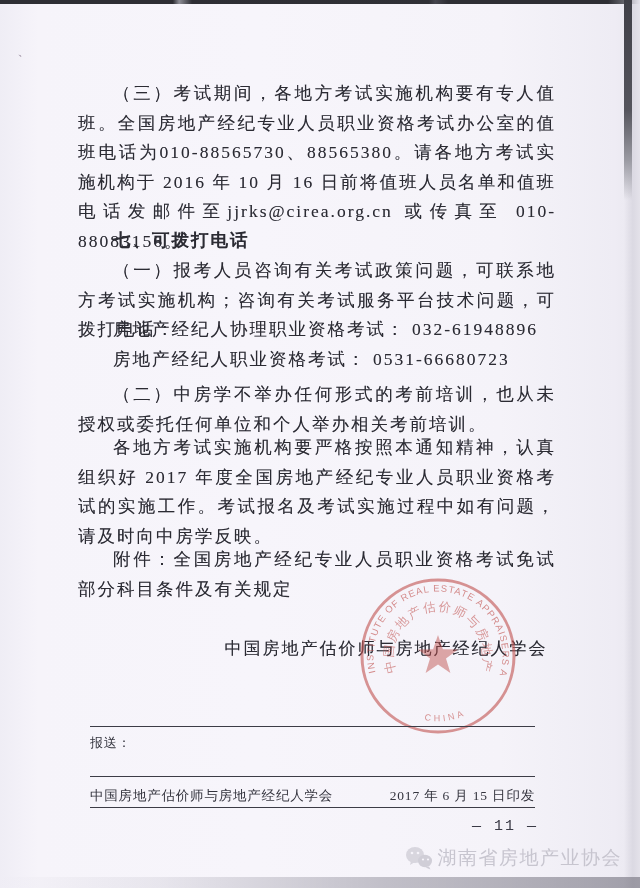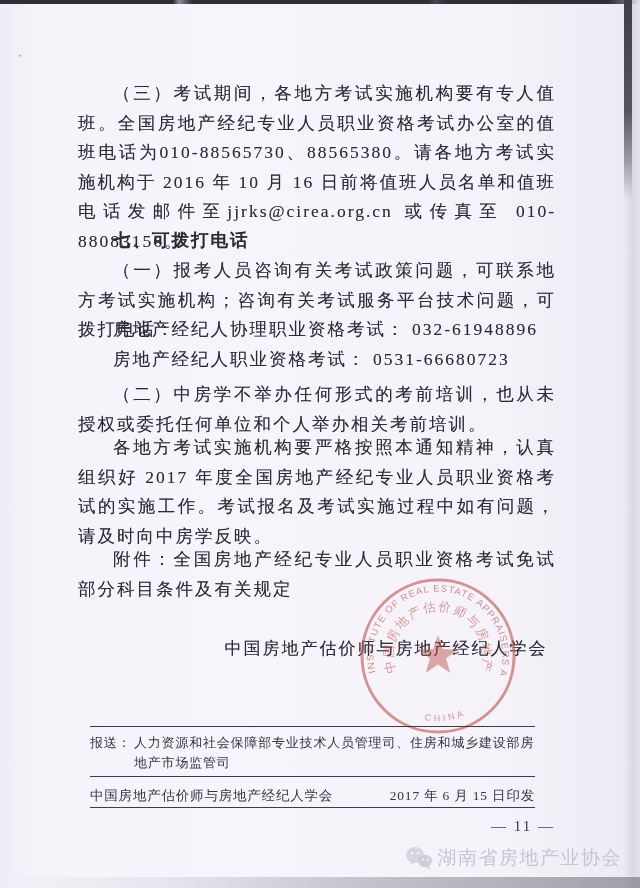--- a/index.html
+++ b/index.html
@@ -35,22 +35,22 @@
   
   .rule{position:absolute;left:90px;width:445px;height:0;
         border-top:1.6px solid #3c3c46;}
   .ccline{position:absolute;left:90px;width:450px;color:#34343e;
         font-size:13px;line-height:20px;letter-spacing:.8px;padding-left:44px;box-sizing:border-box;}
   .ccline .cclabel{position:absolute;left:0;top:0;}
   .issuer-row{position:absolute;left:90px;width:445px;color:#34343e;
         font-size:13.5px;letter-spacing:.8px;}
   .issuer-row .iss-left{float:left;}
   .issuer-row .iss-right{float:right;}
-  .pagenum{position:absolute;left:455px;top:818px;width:100px;text-align:right;
-        color:#3a3a46;font-size:15px;letter-spacing:2px;}
+  .pagenum{position:absolute;left:455px;top:818px;width:100px;text-align:center;
+        color:#3a3a46;font-size:15px;letter-spacing:2px;font-family:Liberation Mono, monospace;}
   
   .watermark{position:absolute;right:18px;top:845px;display:flex;align-items:flex-end;
         color:#c7c5cf;font-size:19px;letter-spacing:1.5px;}
   .wm-icon{margin-right:4px;opacity:.85;}
 </style>
 </head>
 <body>
 
 <div id="page">
 
@@ -87,21 +87,20 @@
     <text font-size="9" fill="#c0504d" opacity="0.75" letter-spacing="3" font-family="Liberation Sans, sans-serif">
       <textPath href="#botArc" startOffset="28%">CHINA</textPath>
     </text>
     <polygon points="0,-21 4.9,-6.8 20,-6.5 8,2.6 12.4,17 0,8.4 -12.4,17 -8,2.6 -20,-6.5 -4.9,-6.8" fill="#c0504d" opacity="0.6"></polygon>
   </svg>
 
   <div class="rule" style="top:726px;"></div>
 
   <div class="ccline" style="top:733px;">
     <span class="cclabel">报送：</span>
-    <span>人力资源和社会保障部专业技术人员管理司、住房和城乡建设部房地产市场监管司</span>
   </div>
 
   <div class="rule" style="top:776px;"></div>
 
   <div class="issuer-row" style="top:787px;">
     <span class="iss-left">中国房地产估价师与房地产经纪人学会</span>
     <span class="iss-right">2017 年 6 月 15 日印发</span>
   </div>
 
   <div class="rule" style="top:807px;"></div>

